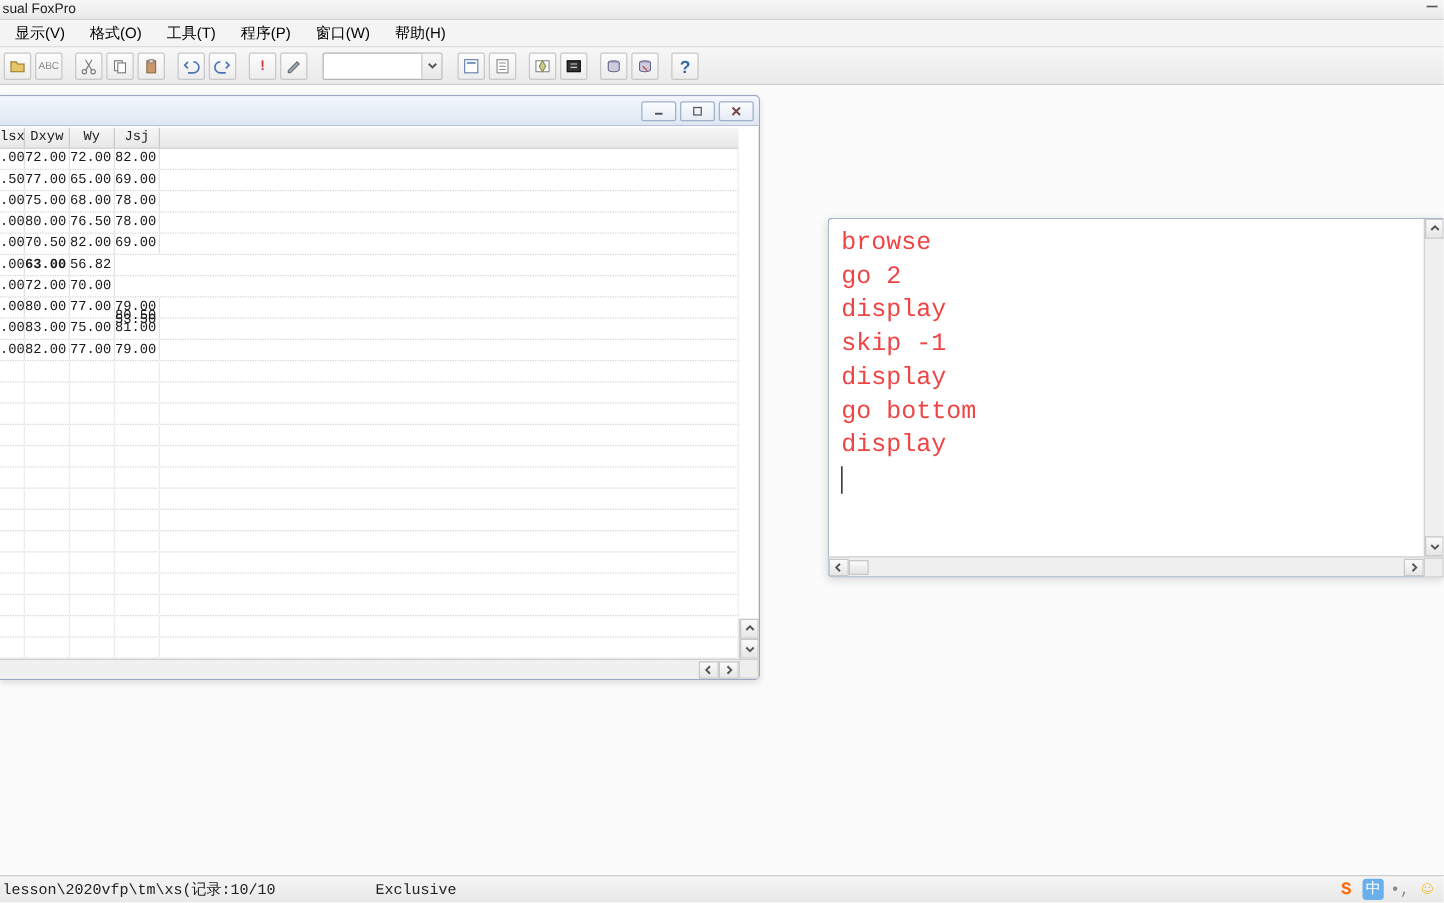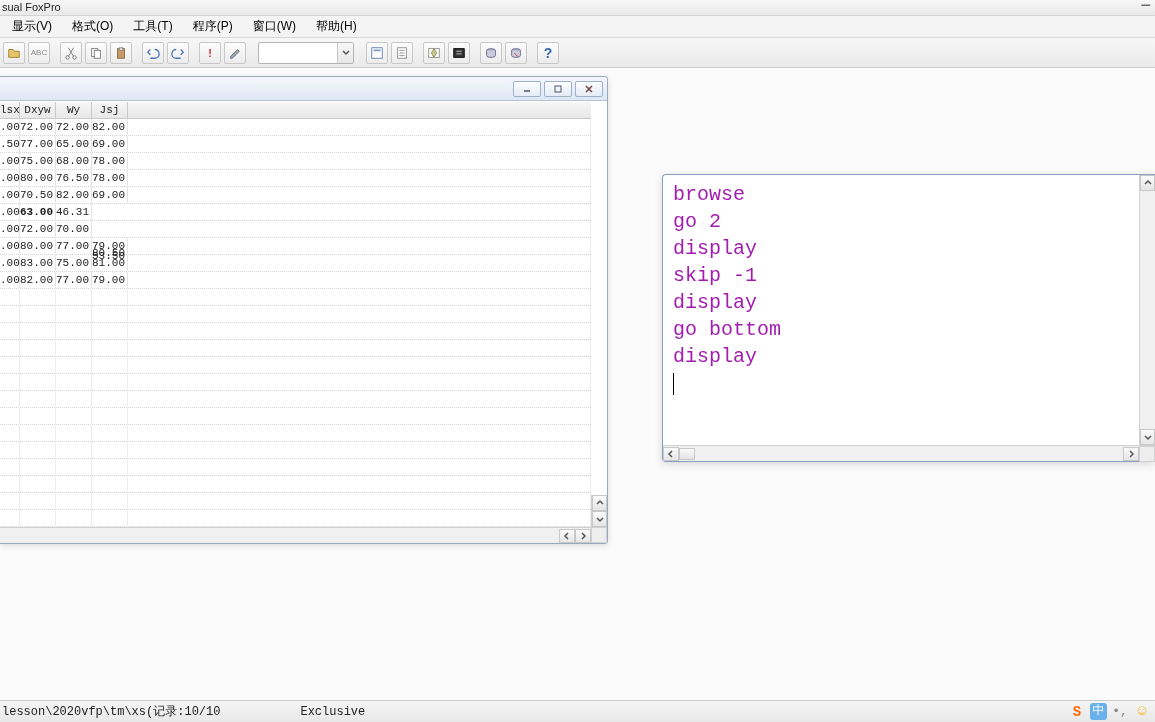--- a/index.html
+++ b/index.html
@@ -233,21 +233,21 @@
   flex:1;
   display:flex;
   font-family:"NSimSun","Courier New",monospace;
   font-size:20px;
   line-height:27px;
   overflow:hidden;
 }
 .cmdtext {
   flex:1;
   padding: 6px 10px 2px 10px;
-  color:#a21caf;
+  color:#ef4444;
   white-space:pre;
   position:relative;
 }
 .cmdcaret {
   display:inline-block;
   width:1px;height:22px;
   background:#000;
   vertical-align:text-bottom;
   animation: blink 1s steps(1) infinite;
 }
@@ -487,21 +487,21 @@
             <div class="grow">
               <div class="gcell" style="width: 20px;">.00</div>
               <div class="gcell" style="width: 36px;">70.50</div>
               <div class="gcell" style="width: 36px;">82.00</div>
               <div class="gcell" style="width: 36px;">69.00</div>
               <div class="gcell blank" style="flex: 1 1 0%;"></div>
             </div>
             <div class="grow">
               <div class="gcell" style="width: 20px;">.00</div>
               <div class="gcell" style="width: 36px; font-weight: bold;">63.00</div>
-              <div class="gcell" style="width: 36px;">46.31</div>
+              <div class="gcell" style="width: 36px;">56.82</div>
               <div class="gcell" style="width: 36px; margin-top: 44px;">53.50</div>
               <div class="gcell blank" style="flex: 1 1 0%;"></div>
             </div>
             <div class="grow">
               <div class="gcell" style="width: 20px;">.00</div>
               <div class="gcell" style="width: 36px;">72.00</div>
               <div class="gcell" style="width: 36px;">70.00</div>
               <div class="gcell" style="width: 36px; margin-top: 24px;">80.50</div>
               <div class="gcell blank" style="flex: 1 1 0%;"></div>
             </div>

